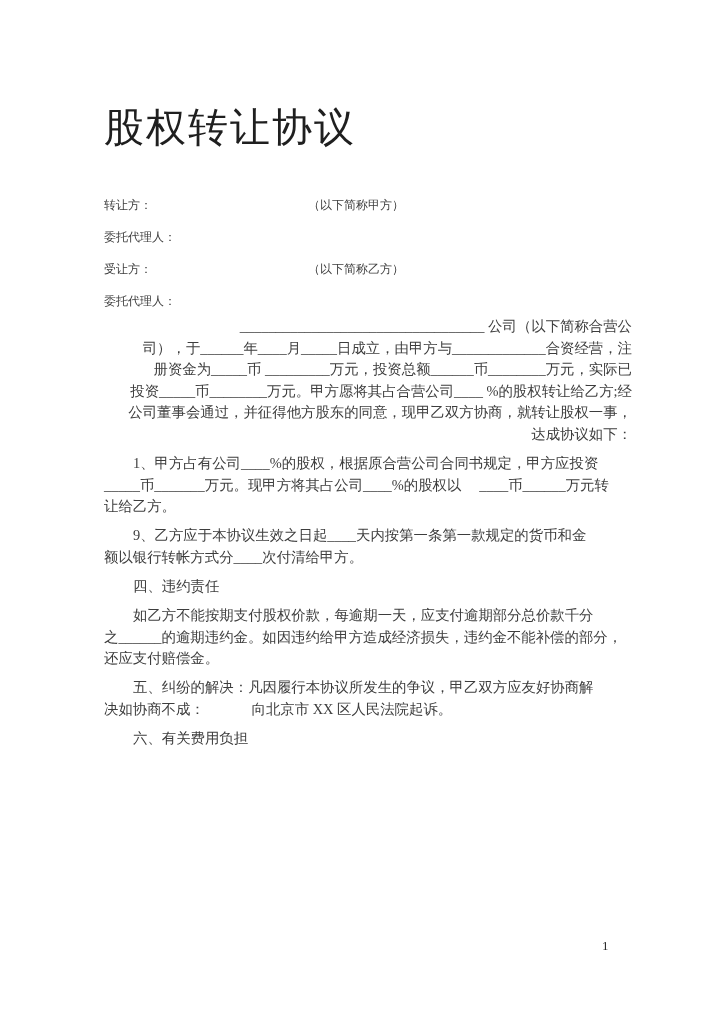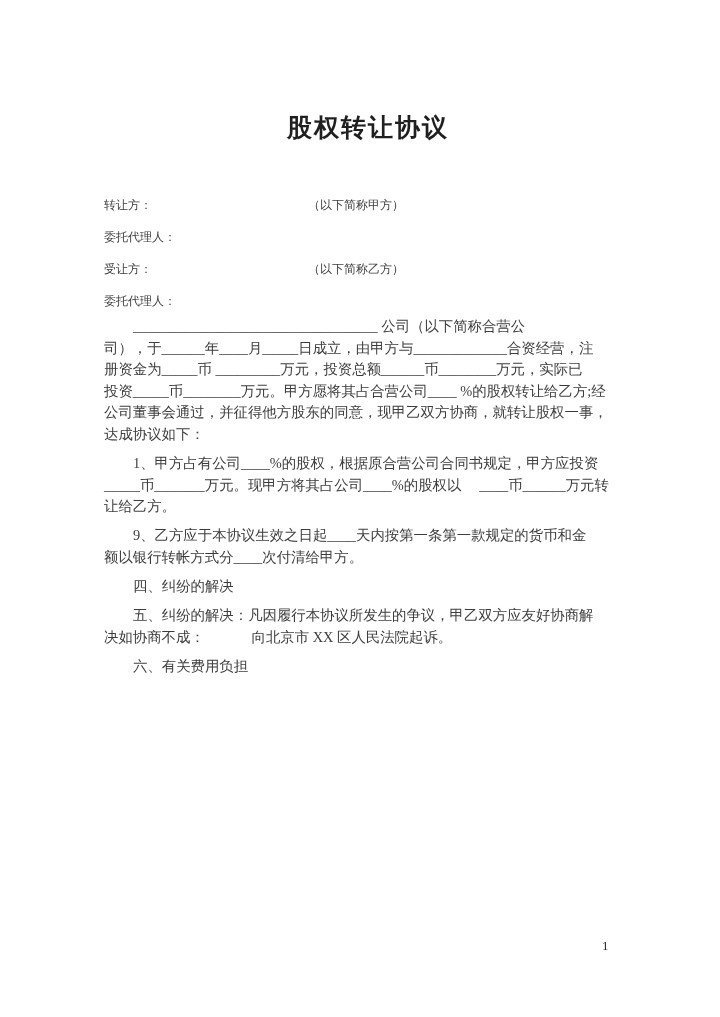--- a/index.html
+++ b/index.html
@@ -17,24 +17,24 @@
     color: #3d3d3d;
   }
   .content {
     position: absolute;
     left: 104px;
     top: 0;
     width: 528px;
   }
   .doc-title {
     margin: 106px 0 0 0;
-    text-align: center;
-    font-size: 25px;
+    text-align: left;
+    font-size: 40px;
     line-height: 44px;
-    font-weight: bold;
+    font-weight: normal;
     color: #1f1f1f;
     letter-spacing: 2px;
   }
   .parties {
     margin-top: 44px;
   }
   .party-row {
     position: relative;
     height: 22px;
     margin-bottom: 10px;
@@ -51,20 +51,21 @@
   }
   .doc-body p {
     margin: 0 0 7.5px 0;
     font-size: 14.4px;
     line-height: 21.6px;
     white-space: pre-wrap;
     text-indent: 29px;
   }
   .p-intro {
     text-indent: 92px;
+    text-align: right;
   }
   .p-heading-first {
     margin-top: 8px !important;
   }
   .page-number {
     position: absolute;
     left: 602px;
     top: 938px;
     font-size: 13px;
     color: #2a2a2a;
@@ -102,21 +103,24 @@
 司），于______年____月_____日成立，由甲方与_____________合资经营，注
 册资金为_____币 _________万元，投资总额______币________万元，实际已
 投资_____币________万元。甲方愿将其占合营公司____ %的股权转让给乙方;经
 公司董事会通过，并征得他方股东的同意，现甲乙双方协商，就转让股权一事，
 达成协议如下：</p>
       <p>1、甲方占有公司____%的股权，根据原合营公司合同书规定，甲方应投资
 _____币_______万元。现甲方将其占公司____%的股权以　 ____币______万元转
 让给乙方。</p>
       <p>9、乙方应于本协议生效之日起____天内按第一条第一款规定的货币和金
 额以银行转帐方式分____次付清给甲方。</p>
-      <p>四、纠纷的解决</p>
+      <p>四、违约责任</p>
+      <p>如乙方不能按期支付股权价款，每逾期一天，应支付逾期部分总价款千分
+之______的逾期违约金。如因违约给甲方造成经济损失，违约金不能补偿的部分，
+还应支付赔偿金。</p>
       <p>五、纠纷的解决：凡因履行本协议所发生的争议，甲乙双方应友好协商解
 决如协商不成：　　　 向北京市 XX 区人民法院起诉。</p>
       <p>六、有关费用负担</p>
     </div>
 
   </div>
 
   <div class="page-number">1</div>
 </div>
 

